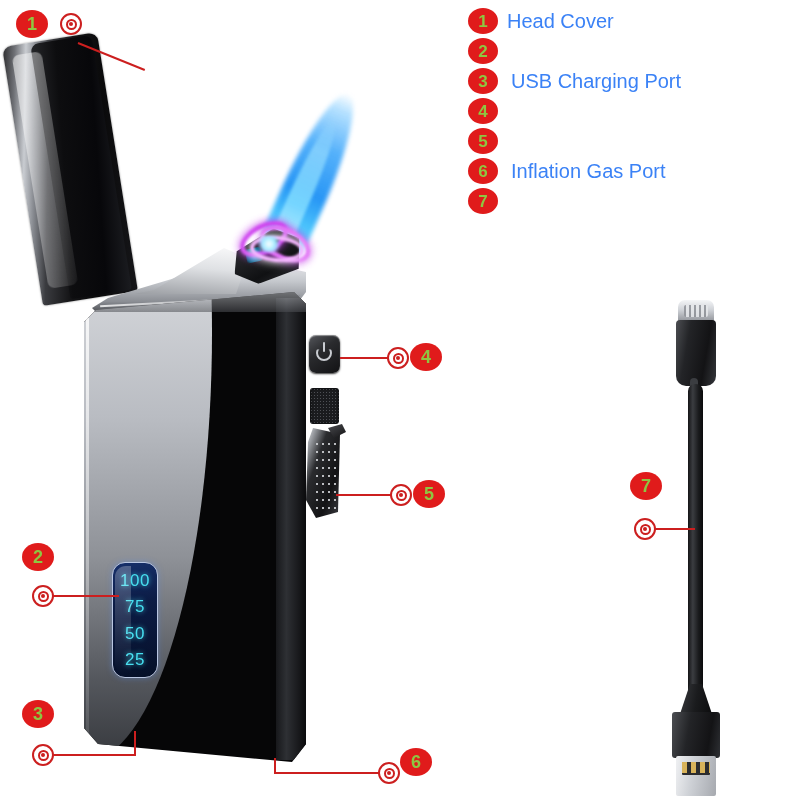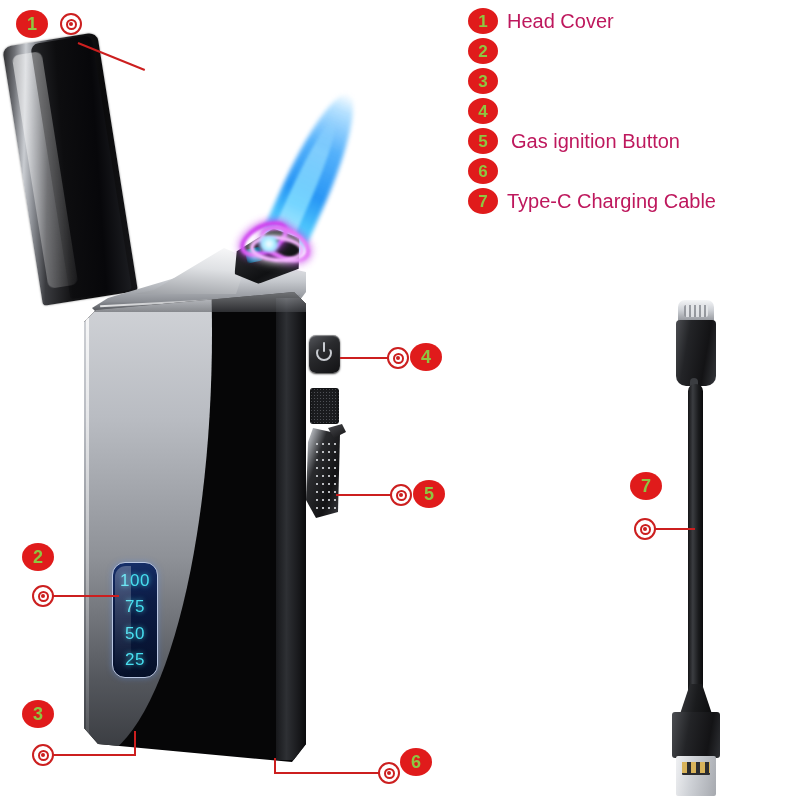--- a/index.html
+++ b/index.html
@@ -13,21 +13,21 @@
   
   .legend{position:absolute;left:468px;top:6px;width:330px;}
   .legend-row{display:flex;align-items:center;height:30px;}
   .legend-badge{
     width:30px;height:26px;border-radius:50%;
     background:#e01b1b;color:#8ec641;
     font-size:17px;font-weight:bold;
     display:flex;align-items:center;justify-content:center;
     flex:0 0 auto;line-height:1;
   }
-  .legend-label{margin-left:9px;font-size:20px;color:#be185d;white-space:nowrap;}
+  .legend-label{margin-left:9px;font-size:20px;color:#3b82f6;white-space:nowrap;}
   .legend-row.indent .legend-label{margin-left:13px;}
 
   
   .cbadge{
     position:absolute;width:32px;height:28px;border-radius:50%;
     background:#e01b1b;color:#8ec641;font-size:18px;font-weight:bold;
     display:flex;align-items:center;justify-content:center;line-height:1;
   }
   
   .target{
@@ -374,30 +374,30 @@
   <div class="legend">
     <div class="legend-row">
       <div class="legend-badge">1</div>
       <div class="legend-label">Head Cover</div>
     </div>
     <div class="legend-row">
       <div class="legend-badge">2</div>
     </div>
     <div class="legend-row indent">
       <div class="legend-badge">3</div>
+      <div class="legend-label">USB Charging Port</div>
     </div>
     <div class="legend-row indent">
       <div class="legend-badge">4</div>
     </div>
     <div class="legend-row indent">
       <div class="legend-badge">5</div>
-      <div class="legend-label">Gas ignition Button</div>
     </div>
     <div class="legend-row indent">
       <div class="legend-badge">6</div>
+      <div class="legend-label">Inflation Gas Port</div>
     </div>
     <div class="legend-row">
       <div class="legend-badge">7</div>
-      <div class="legend-label">Type-C Charging Cable</div>
     </div>
   </div>
 
 </div>
 
 </body></html>

